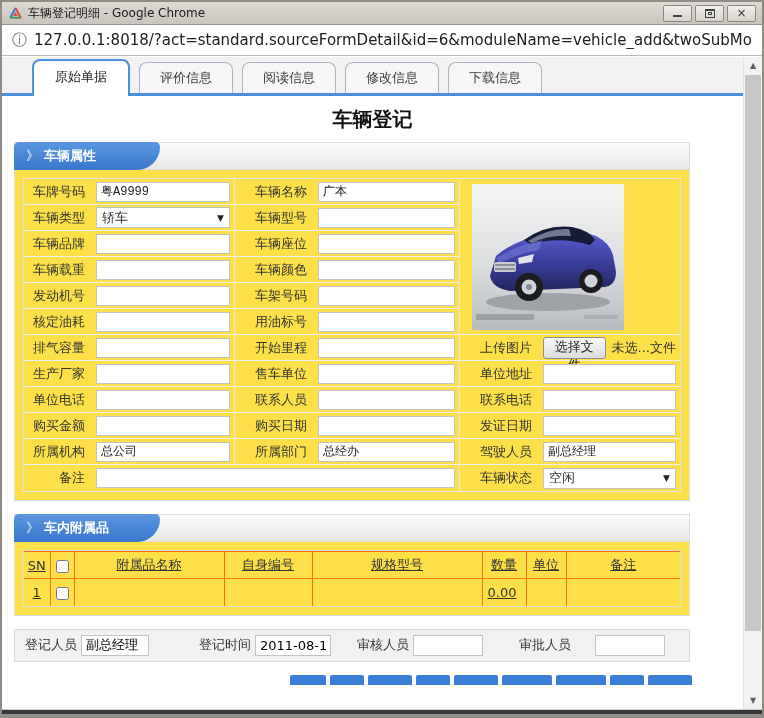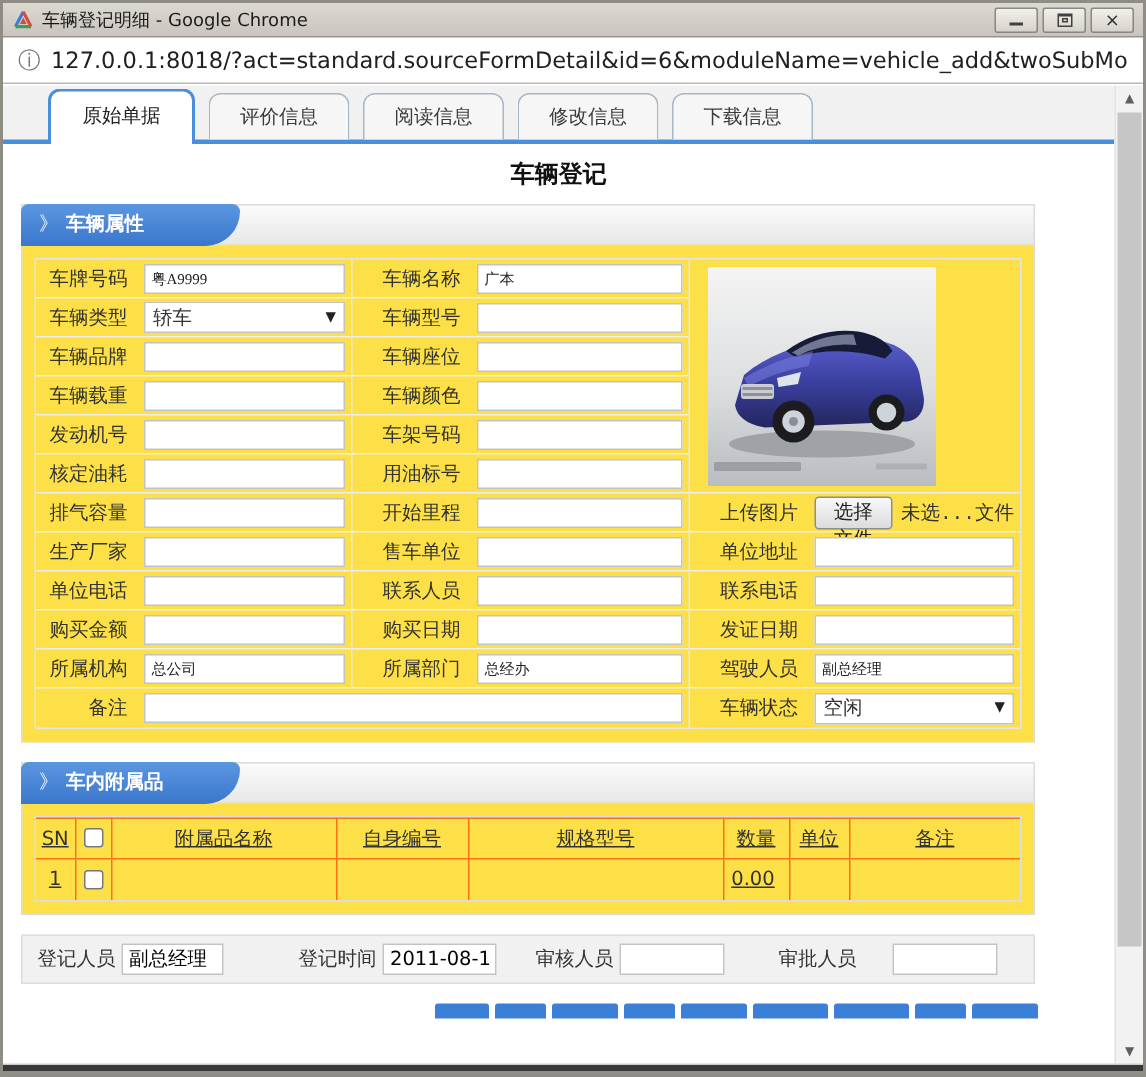--- a/index.html
+++ b/index.html
@@ -32,53 +32,53 @@
   .page { position:absolute; top:0; left:0; right:19px; bottom:0; background:#fff; overflow:hidden; }
 
   
   .tabbar { display:flex; align-items:flex-end; padding:6px 0 0 30px;
             background:#f1f1f1; border-bottom:3px solid #4a8ede; height:39px;font-family:Liberation Serif, serif; }
   .tab { font-size:13px; color:#3a3a3a; padding:6px 20px; background:#f6f6f6;
          border:1px solid #a9b6c6; border-bottom:none; border-radius:8px 8px 0 0; margin-right:9px; white-space:nowrap; }
   .tab.active { position:relative; background:#fff; border:2px solid #4a8ede; border-bottom:none;
                 padding:7px 21px 10px 21px; margin-bottom:-3px; color:#222; }
 
-  .page-title { text-align:center; font-size:16px; font-weight:bold; color:#111; margin:10px 0 9px 0; }
+  .page-title { text-align:center; font-size:20px; font-weight:bold; color:#111; margin:10px 0 9px 0; }
 
   
   .panel { margin:0 53px 13px 12px; border:1px solid #dcdcdc; background:#fde047; }
   .sec-head { position:relative; height:27px; background:linear-gradient(#fbfbfb,#e7e7e7); border-bottom:1px solid #ddd; }
   .ribbon { position:absolute; left:-1px; top:-1px; height:28px; min-width:118px; padding:0 6px 0 12px;
             background:linear-gradient(#5b97e0,#3a76cc); color:#fff; font-size:13px; font-weight:bold;
             line-height:28px; border-radius:5px 0 0 0; z-index:1; }
   .ribbon::after { content:""; position:absolute; left:100%; top:0; width:28px; height:100%;
                    background:linear-gradient(#5b97e0,#3a76cc); border-radius:0 6px 100% 0/0 6px 100% 0; }
   .ribbon .arr { margin-right:5px; font-weight:normal; }
 
   
   .panel-body { padding:8px; }
   .fg { display:grid; grid-template-columns:68px 142px 80px 145px 80px 1fr;
         grid-auto-rows:26px; border:1px solid #e4e4e4; font-size:13px; color:#333; }
   .cell { display:flex; align-items:center; border-bottom:1px solid #ededed; min-width:0; }
   .lbl { justify-content:flex-end; padding-right:7px; white-space:nowrap; }
   .inp { padding:0 4px; }
   .sep { border-left:1px solid #e7e7e7; }
   .fg .cell:nth-last-child(-n+4) { border-bottom:none; }
-  .tin { width:100%; height:20px; border:1px solid #c3c3c3; font-size:10px; color:#222;
-         padding:0 4px; font-family:Liberation Serif, serif; background:#fff; }
+  .tin { width:100%; height:20px; border:1px solid #c3c3c3; font-size:12px; color:#222;
+         padding:0 4px; font-family:Liberation Mono, monospace; background:#fff; }
   .sel { width:100%; height:21px; border:1px solid #c3c3c3; background:#fff; display:flex;
          align-items:center; padding:0 5px; }
   .sel .sv { flex:1; }
   .sel .sa { font-size:9px; color:#222; }
   .img-cell { grid-column:5/7; grid-row:1/7; border-left:1px solid #e7e7e7; border-bottom:1px solid #ededed;
               display:flex; align-items:center; padding-left:12px; }
   .remark-inp { grid-column:2/5; }
   .file-btn { height:22px; padding:0 9px; font-size:13px; color:#222; font-family:inherit;
               background:linear-gradient(#f9f9f9,#dcdcdc); border:1px solid #8d8d8d; border-radius:3px; margin-right:6px; }
-  .file-status { font-size:13px; color:#333; white-space:nowrap;font-family:Liberation Mono, monospace; }
+  .file-status { font-size:13px; color:#333; white-space:nowrap; }
 
   
   .acc-box { border:1px solid #ddd; }
   .acc-toolbar { height:30px; background:#fbfbfb; border-bottom:1px solid #ddd;
                  display:flex; align-items:center; justify-content:flex-end; padding:0 4px; }
   .blue-btn { background:#3c81d6; color:#fff; border:none; font-size:13px; font-family:inherit;
               padding:4px 9px; border-radius:2px; margin-left:5px; }
   table.acc { width:100%; border-collapse:collapse; font-size:13px; color:#333; table-layout:fixed; }
   table.acc th, table.acc td { border:1px solid #f97316; height:27px; text-align:center; font-weight:normal;
                                overflow:hidden; white-space:nowrap;text-decoration:underline; }

